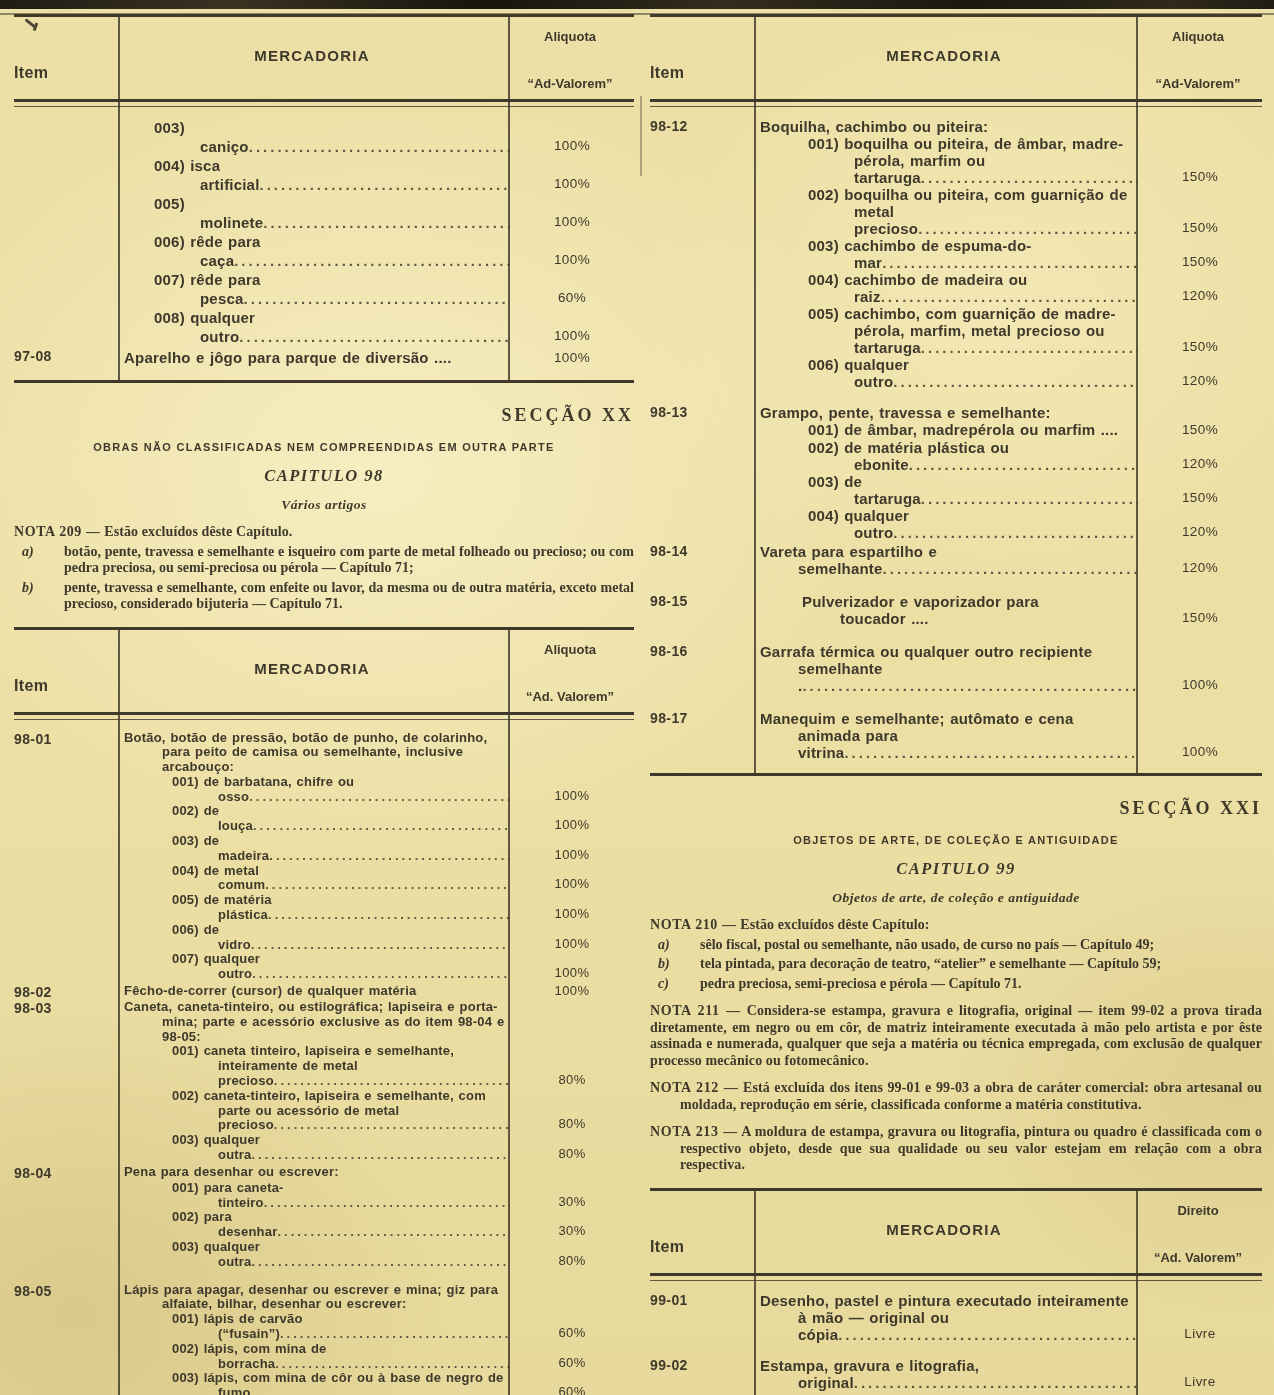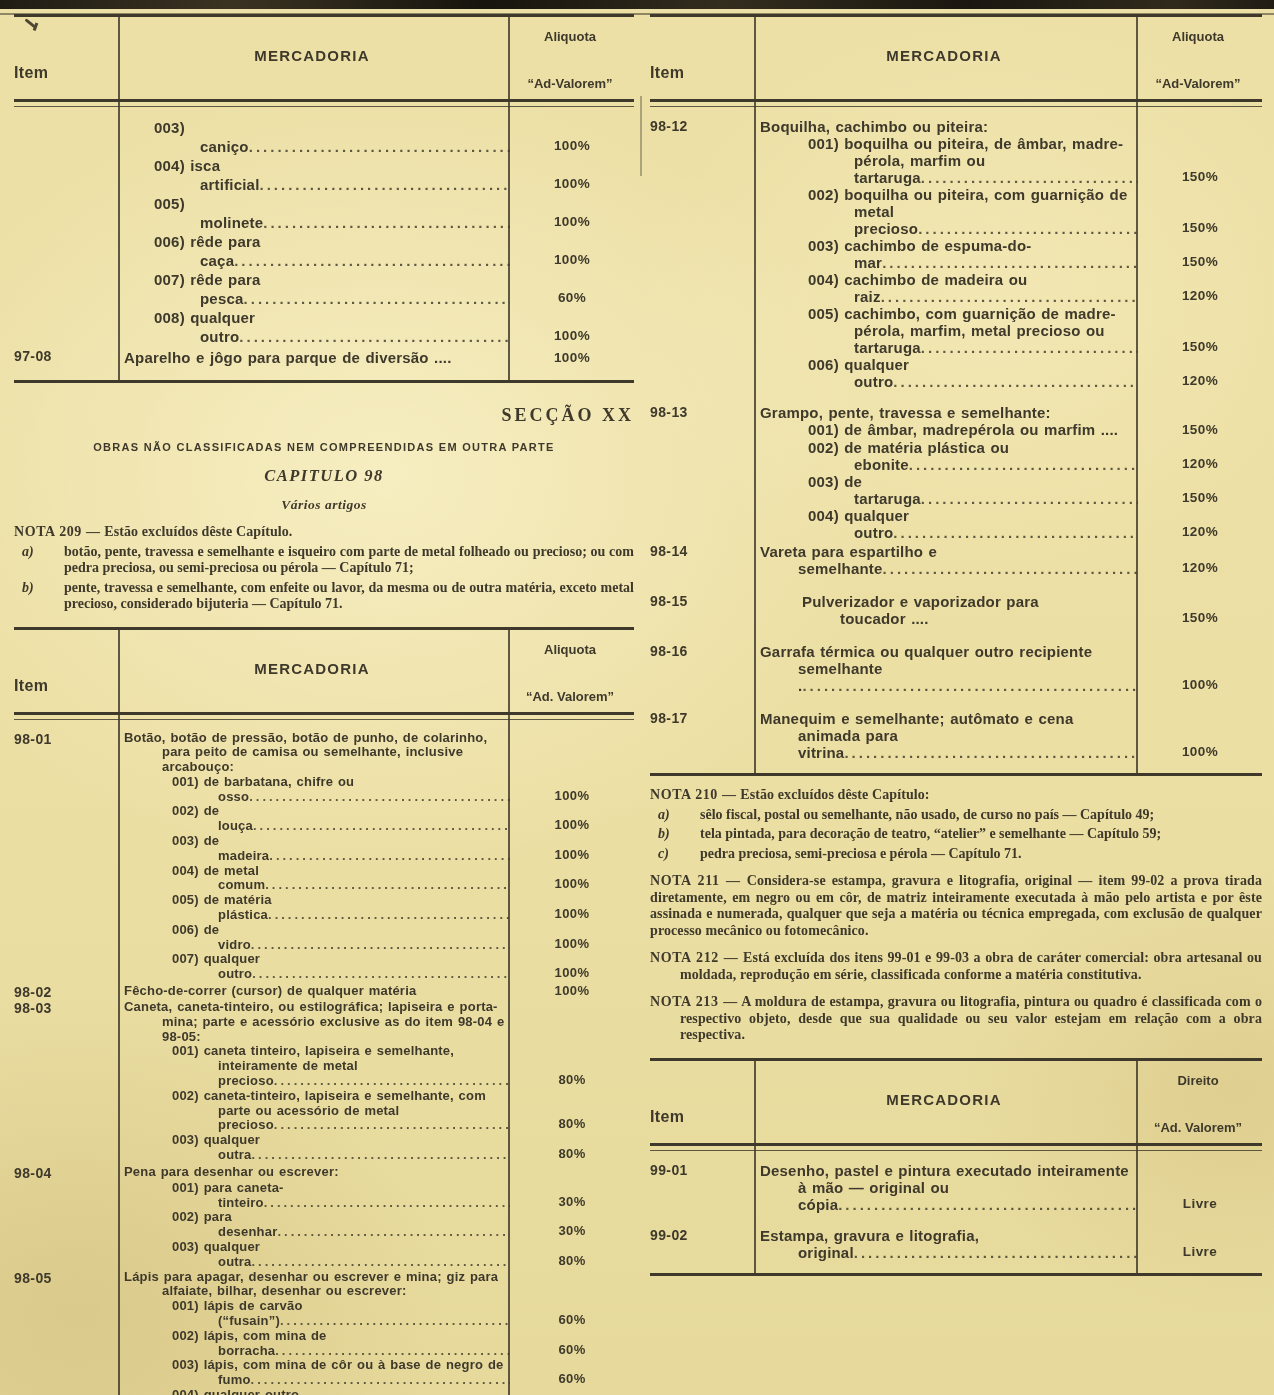--- a/index.html
+++ b/index.html
@@ -42,21 +42,21 @@
   .h-item{width:104px;text-align:left;font-size:16px;font-weight:700;padding-top:47px;letter-spacing:.4px;}
   .h-merc{flex:1;text-align:center;font-size:15px;font-weight:700;letter-spacing:1.2px;padding-top:30px;}
   .h-rate{width:124px;display:flex;flex-direction:column;justify-content:space-between;text-align:center;
     font-size:13px;font-weight:700;padding:12px 2px 8px;gap:28px;}
   .dblrule{height:4px;border-top:3px solid var(--ink);border-bottom:1px solid var(--ink-soft);}
   .tbody{padding:11px 0 12px;}
   .trow{display:flex;align-items:stretch;}
   .c-code{width:104px;font-size:14px;font-weight:700;letter-spacing:.4px;}
   .c-desc{flex:1;overflow:hidden;min-width:0;}
   .c-val{width:124px;display:flex;align-items:flex-end;justify-content:center;
-    font-size:13.5px;font-weight:700;letter-spacing:.4px;padding-bottom:1px;}
+    font-size:13.5px;font-weight:400;letter-spacing:.4px;padding-bottom:1px;}
   .r-text{overflow:hidden;font-size:15px;font-weight:700;line-height:17px;letter-spacing:.2px;word-spacing:1px;}
   .c-val{line-height:17px;}
   .dense .r-text,.dense .c-val{line-height:14.8px;font-size:13px;}
   .roomy .r-text,.roomy .c-val{line-height:19px;}
   .r-main{padding-left:44px;text-indent:-38px;}
   .r-sub{padding-left:100px;text-indent:-46px;}
   .r-sub1{padding-left:82px;text-indent:-46px;}
   .leader::after{
     content:"....................................................................................................................................................................................";
     letter-spacing:3px;color:var(--ink-soft);
@@ -292,21 +292,21 @@
             </div>
             <div class="c-val">30%</div>
           </div>
           <div class="trow">
             <div class="c-code"></div>
             <div class="c-desc">
               <div class="r-text r-sub leader">003) qualquer outra</div>
             </div>
             <div class="c-val">80%</div>
           </div>
-          <div class="trow" style="margin-top: 0;">
+          <div class="trow" style="margin-top: 13px;">
             <div class="c-code">98-05</div>
             <div class="c-desc">
               <div class="r-text r-main">Lápis para apagar, desenhar ou escrever e mina; giz para alfaiate, bilhar, desenhar ou escrever:</div>
             </div>
             <div class="c-val"></div>
           </div>
           <div class="trow">
             <div class="c-code"></div>
             <div class="c-desc">
               <div class="r-text r-sub leader">001) lápis de carvão (“fusain”)</div>
@@ -457,20 +457,26 @@
             <div class="c-val">100%</div>
           </div>
           <div class="trow" style="margin-top: 16px;">
             <div class="c-code">98-17</div>
             <div class="c-desc">
               <div class="r-text r-main leader">Manequim e semelhante; autômato e cena animada para vitrina</div>
             </div>
             <div class="c-val">100%</div>
           </div>
         </div>
+      </div>
+      <div class="section">
+        <div class="sec-title">SECÇÃO XXI</div>
+        <div class="sec-caps">OBJETOS DE ARTE, DE COLEÇÃO E ANTIGUIDADE</div>
+        <div class="sec-chapter">CAPITULO 99</div>
+        <div class="sec-chsub">Objetos de arte, de coleção e antiguidade</div>
       </div>
       <p class="note"><span class="nlabel">NOTA 210 —</span> <span>Estão excluídos dêste Capítulo:</span></p>
       <div class="lettered">
         <span class="lt">a)</span>
         <span class="ltx">sêlo fiscal, postal ou semelhante, não usado, de curso no país — Capítulo 49;</span>
       </div>
       <div class="lettered">
         <span class="lt">b)</span>
         <span class="ltx">tela pintada, para decoração de teatro, “atelier” e semelhante — Capítulo 59;</span>
       </div>

